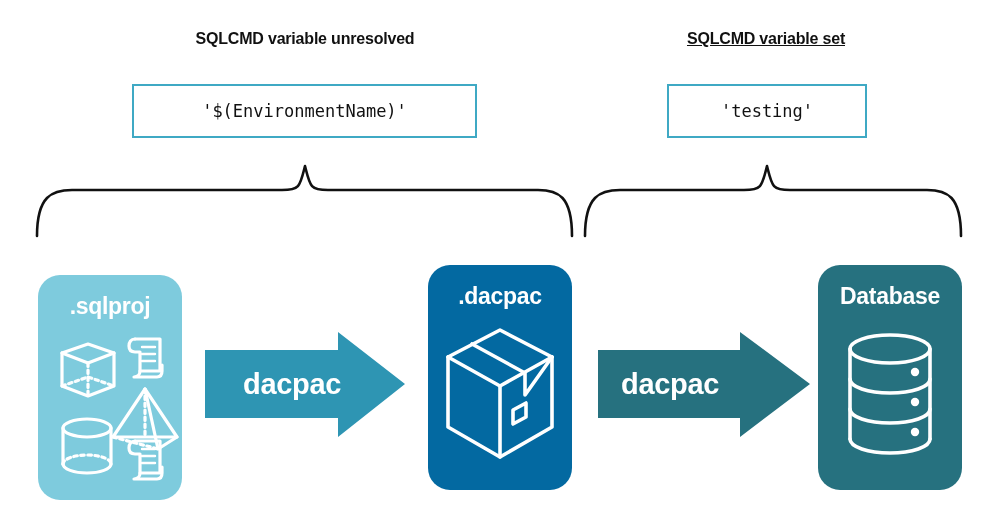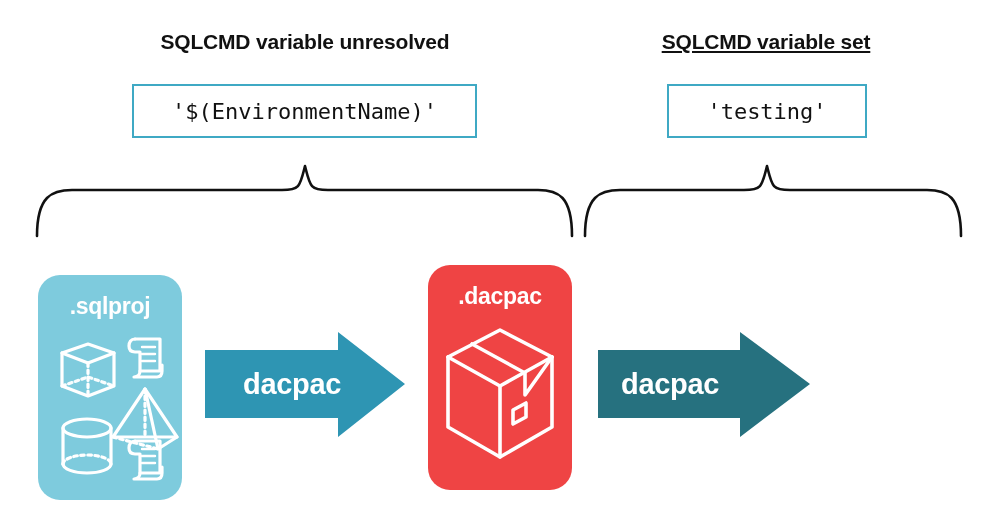--- a/index.html
+++ b/index.html
@@ -16,40 +16,40 @@
     height: 522px;
     background: #ffffff;
     overflow: hidden;
   }
 
   
   .heading {
     position: absolute;
     font-family: "Liberation Sans", sans-serif;
     font-weight: bold;
-    font-size: 21px;
+    font-size: 16px;
     color: #111111;
     text-align: center;
     letter-spacing: -0.2px;
     white-space: nowrap;
   }
   #heading-left  { left: 107px; top: 30px; width: 396px; }
   #heading-right { left: 605px; top: 30px; width: 322px; text-decoration: underline; }
 
   
   .code-box {
     position: absolute;
     box-sizing: border-box;
     border: 2px solid #3fa9c4;
     background: #ffffff;
     display: flex;
     align-items: center;
     justify-content: center;
     font-family: "DejaVu Sans Mono", monospace;
-    font-size: 22px;
+    font-size: 17px;
     color: #111111;
     letter-spacing: 0px;
     white-space: nowrap;
     text-align: right;
   }
   #code-box-left  { left: 132px; top: 84px; width: 345px; height: 54px; }
   #code-box-right { left: 667px; top: 84px; width: 200px; height: 54px; }
 
   
   .brace-svg {
@@ -74,21 +74,21 @@
     top: 18px;
     text-align: center;
     font-family: "Liberation Sans", sans-serif;
     font-weight: bold;
     font-size: 23px;
     color: #ffffff;
     letter-spacing: -0.3px;
     white-space: nowrap;
   }
   #box-sqlproj  { left: 38px;  top: 275px; width: 144px; height: 225px; background: #7ecbdd; }
-  #box-dacpac   { left: 428px; top: 265px; width: 144px; height: 225px; background: #ef4444; }
+  #box-dacpac   { left: 428px; top: 265px; width: 144px; height: 225px; background: #0369a1; }
   #box-database { left: 818px; top: 265px; width: 144px; height: 225px; background: #26717f; }
 
   .artifact-art {
     position: absolute;
     left: 0;
     top: 42px;
     width: 144px;
     height: 180px;
   }
 
@@ -196,14 +196,32 @@
         <path d="M 85,103 L 98,96 L 98,110 L 85,117 Z"></path>
       </g>
     </svg>
   </div>
 
   <svg class="arrow" id="arrow-deploy" viewBox="0 0 212 105">
     <path d="M 0,18 L 142,18 L 142,0 L 212,52 L 142,105 L 142,86 L 0,86 Z" fill="#26717f"></path>
   </svg>
   <div class="arrow-label" id="label-deploy">dacpac</div>
 
+  <div class="artifact" id="box-database">
+    <div class="artifact-label">Database</div>
+    <svg class="artifact-art" viewBox="0 0 144 180">
+      <g fill="none" stroke="#ffffff" stroke-width="3.6" stroke-linecap="round" stroke-linejoin="round">
+        <ellipse cx="72" cy="42" rx="40" ry="14"></ellipse>
+        <path d="M 32,42 L 32,132"></path>
+        <path d="M 112,42 L 112,132"></path>
+        <path d="M 32,132 C 32,140 50,146 72,146 C 94,146 112,140 112,132"></path>
+        <path d="M 32,72 C 32,80 50,86 72,86 C 94,86 112,80 112,72"></path>
+        <path d="M 32,102 C 32,110 50,116 72,116 C 94,116 112,110 112,102"></path>
+      </g>
+      <g fill="#ffffff">
+        <circle cx="97" cy="65" r="4.2"></circle>
+        <circle cx="97" cy="95" r="4.2"></circle>
+        <circle cx="97" cy="125" r="4.2"></circle>
+      </g>
+    </svg>
+  </div>
 
 </div>
 
 </body></html>

